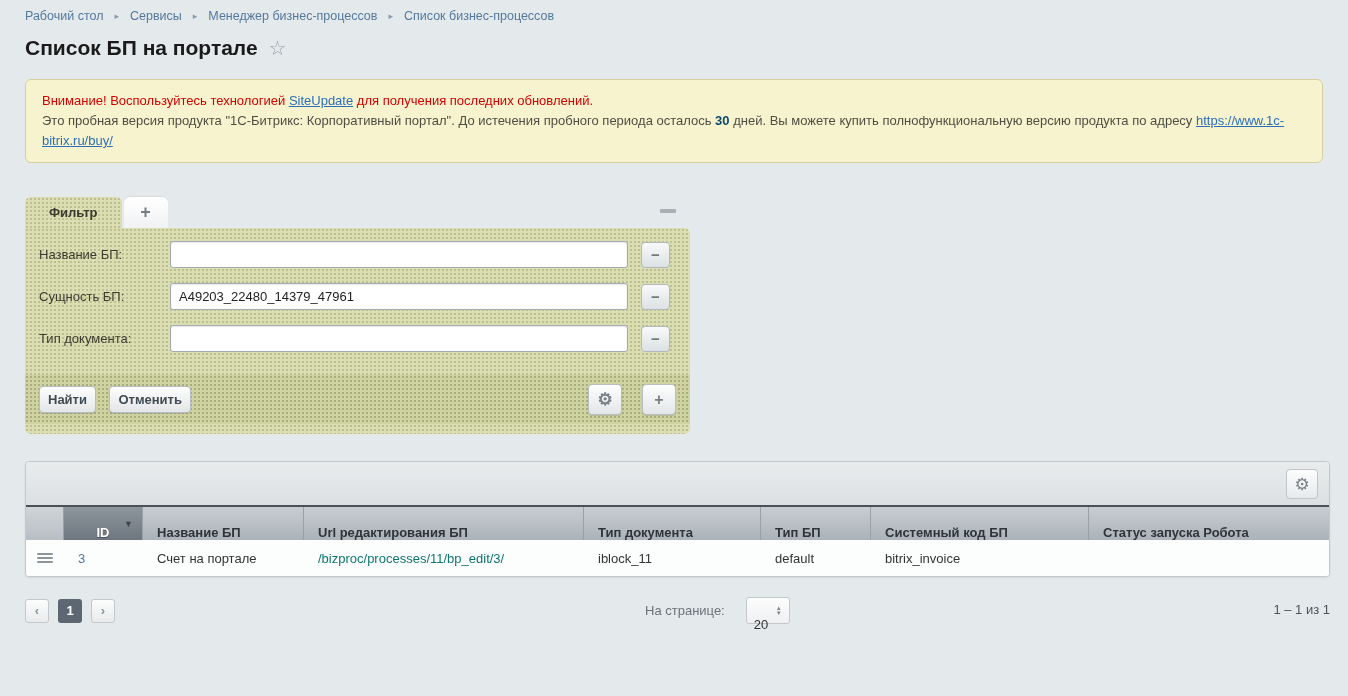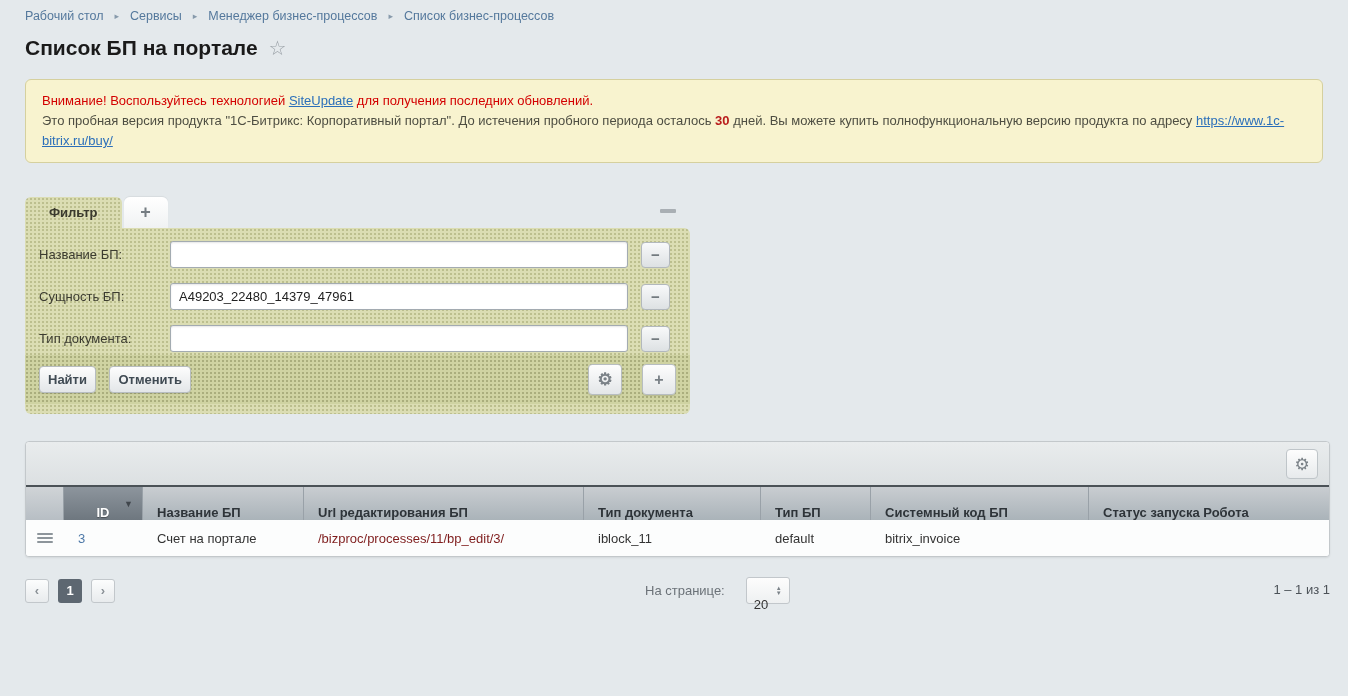--- a/index.html
+++ b/index.html
@@ -27,21 +27,21 @@
     background: #f8f3cf;
     border: 1px solid #d5d09e;
     border-radius: 6px;
     padding: 11px 16px;
     font-size: 13px;
     line-height: 20px;
   }
   .notice-line1 { color: #d30000; }
   .notice a { color: #2b6fba; text-decoration: underline; cursor: pointer; }
   .notice-line2 { color: #4e4e42; }
-  .days-red { color: #b91c1c; font-weight: bold; }
+  .days-red { color: #0c4a6e; font-weight: bold; }
 
   
   .filter-wrap { margin-top: 34px; width: 665px; position: relative; }
   .dots {
     background-color: #dbddb3;
     background-image: radial-gradient(#bcbf8e 1px, rgba(0,0,0,0) 1px);
     background-size: 4px 4px;
   }
   .filter-tabs { display: flex; align-items: flex-end; height: 31px; }
   .filter-tab-active {
@@ -61,21 +61,21 @@
     text-align: center; line-height: 31px;
     color: #767d83; font-size: 18px; font-weight: bold;
     cursor: pointer;
   }
   .filter-minimize {
     position: absolute; top: 12px; right: 14px;
     width: 16px; height: 4px; background: #a9afb4; border-radius: 1px;
     cursor: pointer;
   }
   .filter-panel { border-radius: 0 6px 6px 6px; padding-bottom: 10px; }
-  .filter-fields { padding: 13px 14px 3px; }
+  .filter-fields { padding: 13px 14px 23px; }
   .filter-row { display: flex; align-items: center; margin-bottom: 15px; }
   .filter-row:last-child { margin-bottom: 0; }
   .filter-label { width: 131px; font-size: 13px; color: #3c3c31; }
   .filter-input {
     width: 458px; height: 27px;
     border: 1px solid #a3abb1; border-radius: 3px;
     padding: 0 8px; font-size: 13px; color: #222;
     font-family: "Liberation Sans", sans-serif;
     box-shadow: inset 0 1px 2px rgba(0,0,0,.10);
     outline: none; background: #fff;
@@ -171,21 +171,21 @@
     display: flex; align-items: center;
     height: 36px; background: #fcfdfd;
     font-size: 13px; color: #333;
     border-radius: 0 0 3px 3px;
   }
   .rcell { padding-left: 14px; overflow: hidden; white-space: nowrap; }
   .rcell.ctrl { padding-left: 0; display: flex; justify-content: center; cursor: pointer; }
   .burger { width: 16px; }
   .burger div { height: 2px; background: #8d959b; margin: 2px 0; border-radius: 1px; }
   .id-val { color: #4e79a8; }
-  .row-link { color: #7f1d1d; text-decoration: none; cursor: pointer; }
+  .row-link { color: #0f766e; text-decoration: none; cursor: pointer; }
 
   
   .pager-row { margin-top: 20px; display: flex; align-items: center; position: relative; width: 1305px; height: 27px; }
   .pg-btn {
     width: 24px; height: 24px;
     background: linear-gradient(#fcfdfd, #e8ebed);
     border: 1px solid #c2c7cb; border-radius: 3px;
     color: #8a9197; font-size: 13px; font-weight: bold;
     display: flex; align-items: center; justify-content: center;
     cursor: pointer;

